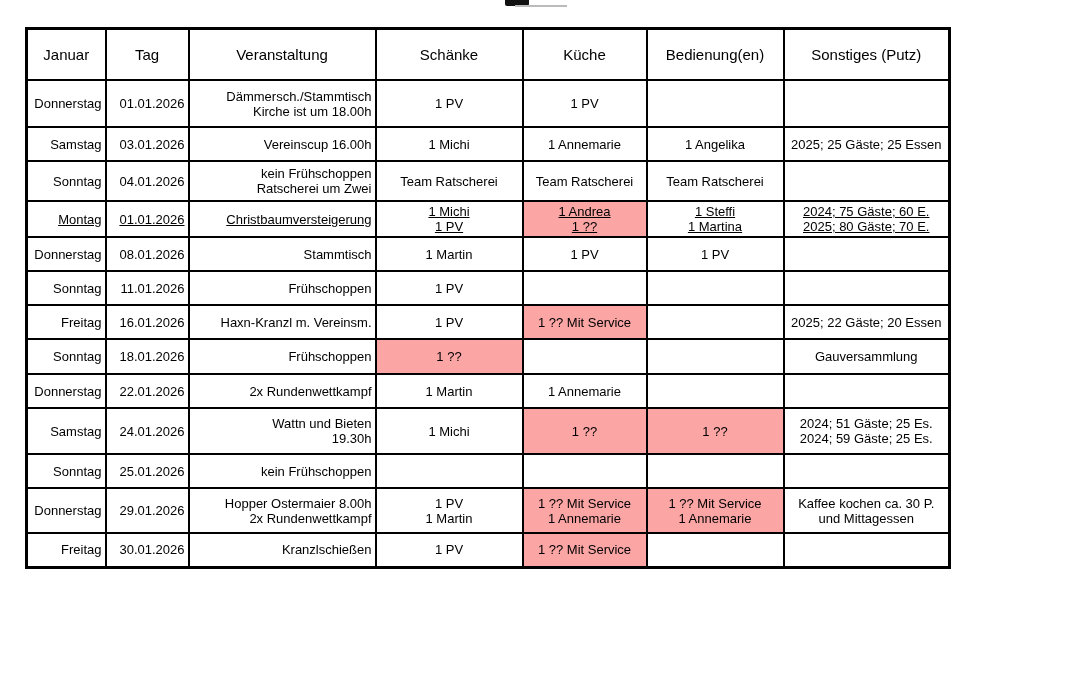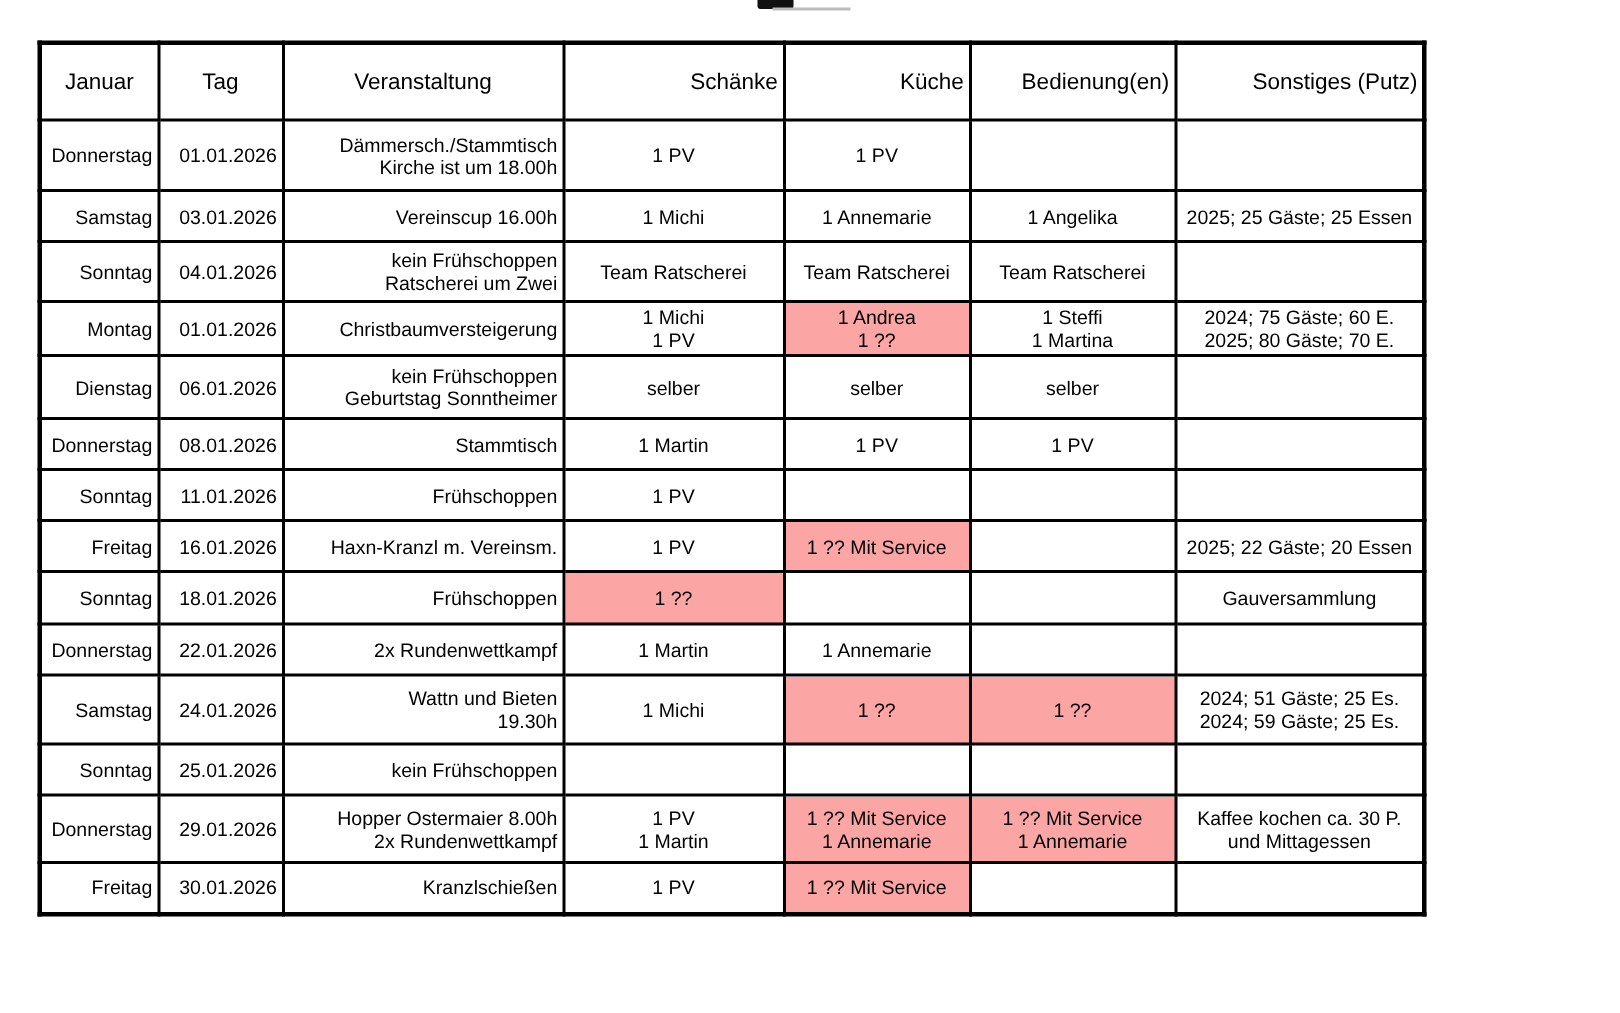--- a/index.html
+++ b/index.html
@@ -50,21 +50,21 @@
     overflow: hidden;
     color: #000000;
   }
   table.roster th {
     font-size: 15px;
     font-weight: normal;
     padding: 16px 3px;
     white-space: nowrap;
   }
   th.h-center { text-align: center; }
-  th.h-left   { text-align: right; }
+  th.h-left   { text-align: center; }
   table.roster td {
     font-size: 13px;
     line-height: 15px;
     padding: 1px 3px;
     vertical-align: middle;
   }
   td.c-day, td.c-date, td.c-event { text-align: right; }
   td.c-date { white-space: nowrap; }
   td.c-staff { text-align: center; }
   td.hl { background: #fca5a5; }
@@ -149,21 +149,21 @@
             <div class="cell-line">Team Ratscherei</div>
           </td>
           <td class="c-staff vb">
             <div class="cell-line">Team Ratscherei</div>
           </td>
           <td class="c-staff vb">
             <div class="cell-line">Team Ratscherei</div>
           </td>
           <td class="c-staff vb"></td>
         </tr>
-        <tr style="height: 36px;">
+        <tr style="height: 36px; text-decoration: underline;">
           <td class="c-day">Montag</td>
           <td class="c-date">01.01.2026</td>
           <td class="c-event">
             <div class="cell-line">Christbaumversteigerung</div>
           </td>
           <td class="c-staff">
             <div class="cell-line">1 Michi</div>
             <div class="cell-line">1 PV</div>
           </td>
           <td class="c-staff hl">
@@ -171,38 +171,20 @@
             <div class="cell-line">1 ??</div>
           </td>
           <td class="c-staff">
             <div class="cell-line">1 Steffi</div>
             <div class="cell-line">1 Martina</div>
           </td>
           <td class="c-staff">
             <div class="cell-line">2024; 75 Gäste; 60 E.</div>
             <div class="cell-line">2025; 80 Gäste; 70 E.</div>
           </td>
-        </tr>
-        <tr style="height: 42px;">
-          <td class="c-day">Dienstag</td>
-          <td class="c-date">06.01.2026</td>
-          <td class="c-event">
-            <div class="cell-line">kein Frühschoppen</div>
-            <div class="cell-line">Geburtstag Sonntheimer</div>
-          </td>
-          <td class="c-staff vb">
-            <div class="cell-line">selber</div>
-          </td>
-          <td class="c-staff vb">
-            <div class="cell-line">selber</div>
-          </td>
-          <td class="c-staff vb">
-            <div class="cell-line">selber</div>
-          </td>
-          <td class="c-staff vb"></td>
         </tr>
         <tr style="height: 34px;">
           <td class="c-day">Donnerstag</td>
           <td class="c-date">08.01.2026</td>
           <td class="c-event">
             <div class="cell-line">Stammtisch</div>
           </td>
           <td class="c-staff">
             <div class="cell-line">1 Martin</div>
           </td>

